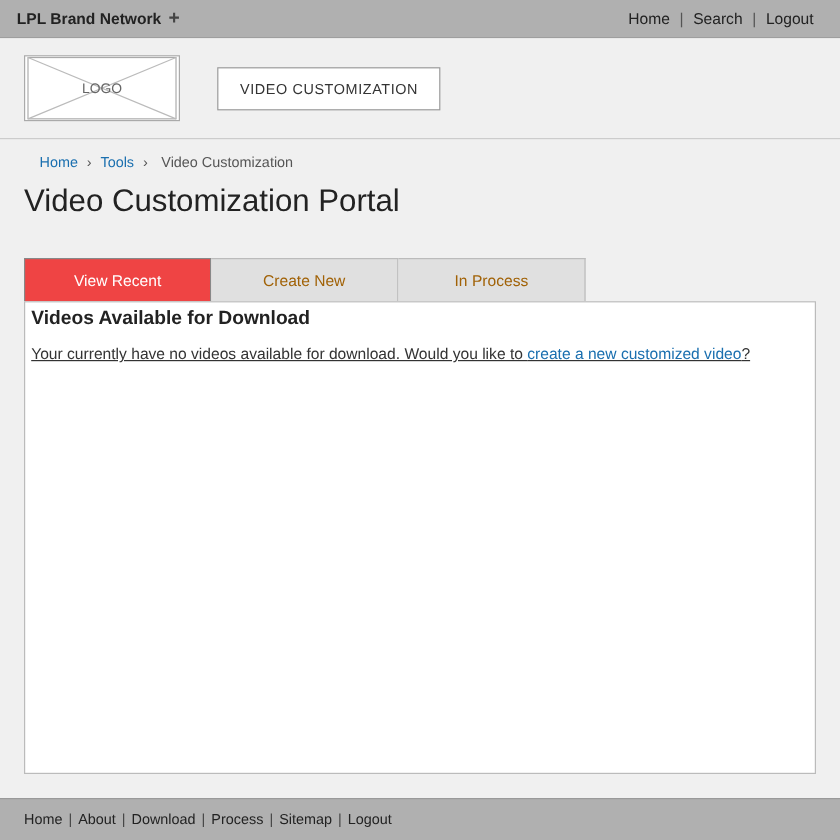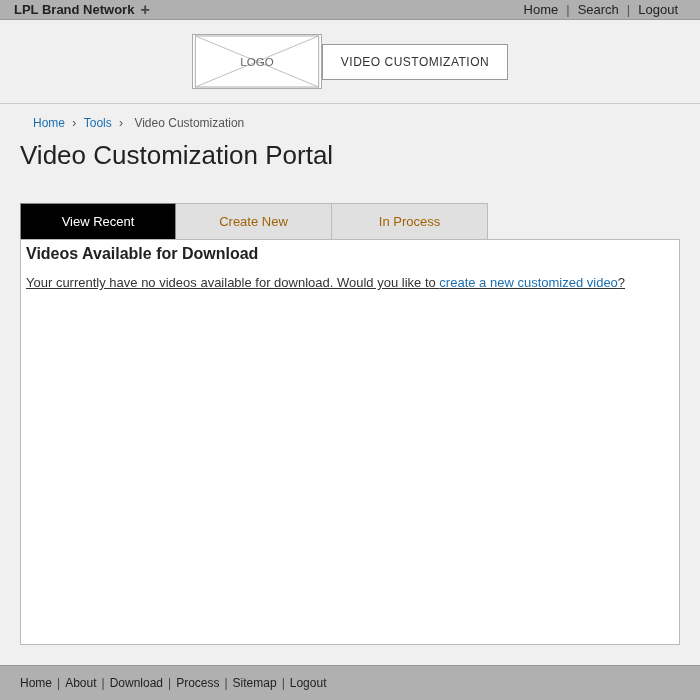--- a/index.html
+++ b/index.html
@@ -13,21 +13,21 @@
       flex-direction: column;
     }
 
     
     .top-nav {
       background: #b0b0b0;
       display: flex;
       align-items: center;
       justify-content: space-between;
       padding: 0 14px;
-      height: 20px;
+      height: 32px;
       border-bottom: 1px solid #999;
     }
     .top-nav-left {
       display: flex;
       align-items: center;
       gap: 6px;
       font-weight: bold;
       font-size: 13px;
       color: #222;
     }
@@ -59,23 +59,24 @@
       display: flex;
       flex-direction: column;
       padding: 0;
     }
 
     
     .header-bar {
       background: #f0f0f0;
       display: flex;
       align-items: center;
-      justify-content: center;
-      padding: 14px 4px;
+      justify-content: flex-start;
+      padding: 14px 20px;
       border-bottom: 1px solid #ccc;
+      gap: 31px;
     }
     .logo-box {
       width: 130px;
       height: 55px;
       border: 1px solid #aaa;
       display: flex;
       align-items: center;
       justify-content: center;
       position: relative;
       background: #fff;
@@ -150,21 +151,21 @@
       width: 156px;
       text-align: center;
       font-size: 13px;
       cursor: pointer;
       border: 1px solid #bbb;
       border-bottom: none;
       background: #e0e0e0;
       color: #a16207;
     }
     .tab.active {
-      background: #000000;
+      background: #ef4444;
       color: #fff;
       border-color: #888;
     }
     .tab:not(:first-child) {
       border-left: none;
     }
 
     
     .tab-content {
       border: 1px solid #bbb;

